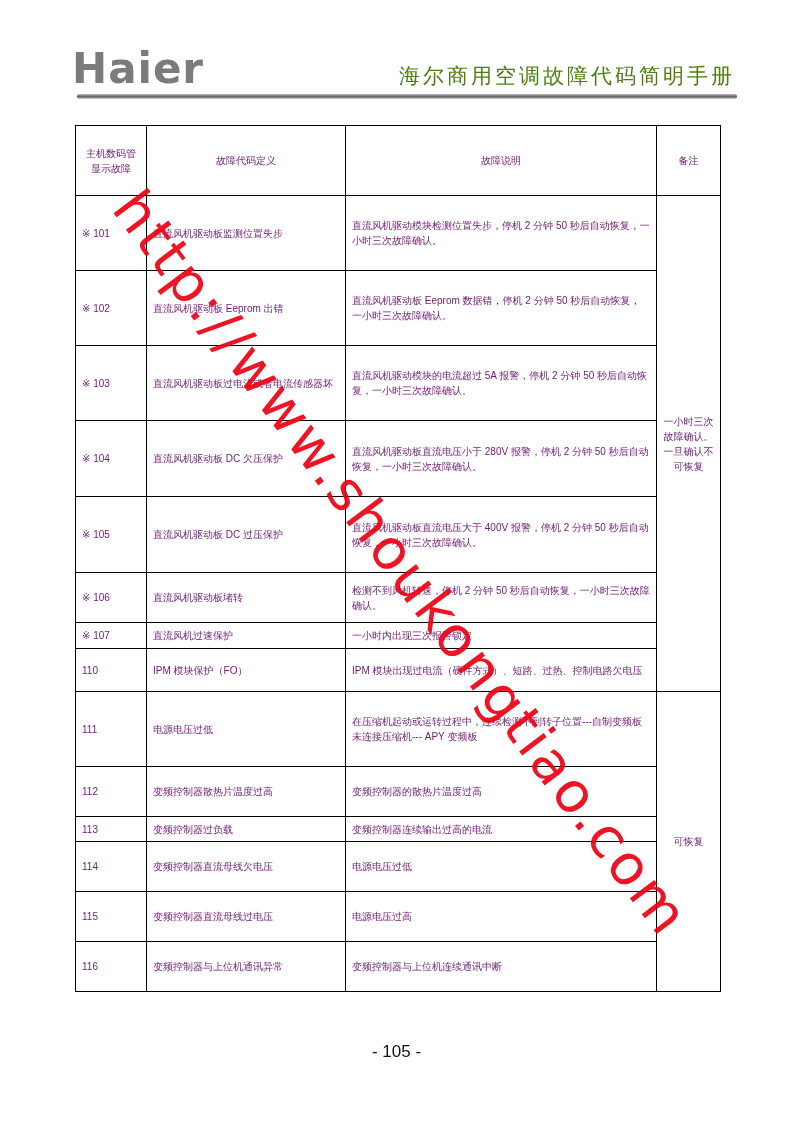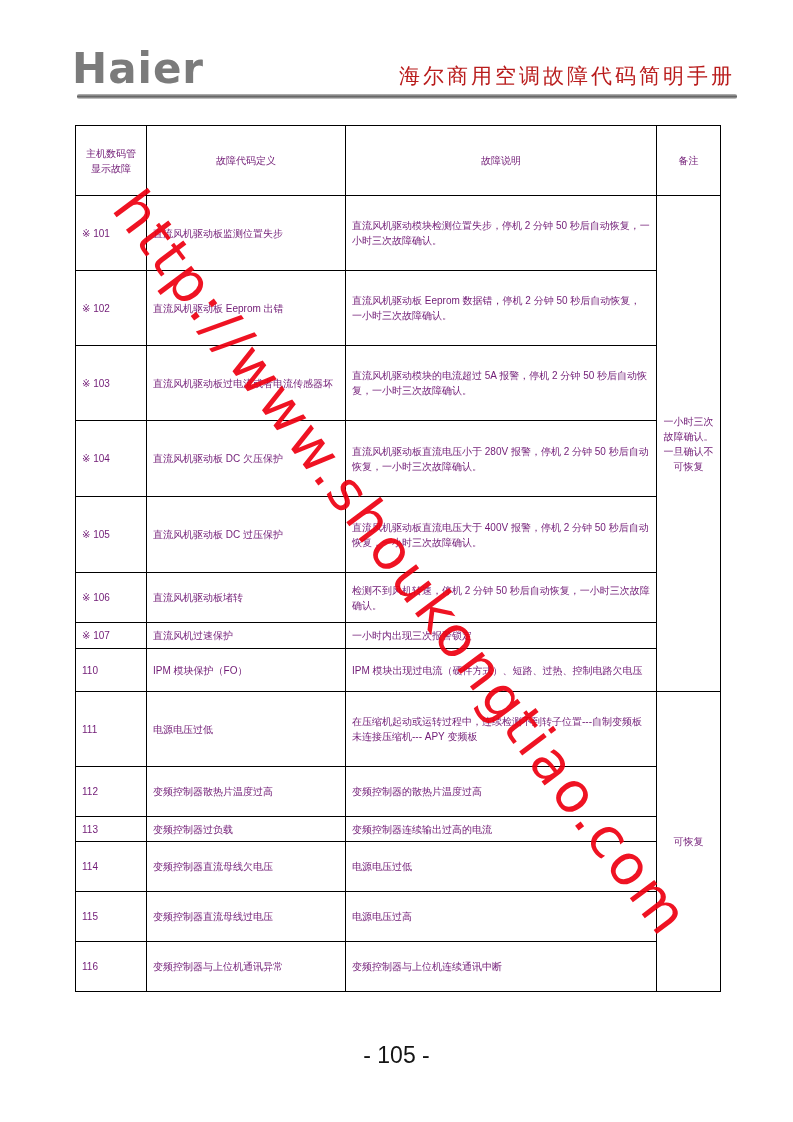--- a/index.html
+++ b/index.html
@@ -13,21 +13,21 @@
   }
   
   .logo{
     position:absolute;left:72px;top:44px;
     font-size:42px;font-weight:bold;color:#7b7b7b;
     letter-spacing:1px;
     font-family:"DejaVu Sans","Liberation Sans",sans-serif;
   }
   .doc-title{
     position:absolute;right:58px;top:62px;
-    font-size:21px;color:#b91c1c;
+    font-size:21px;color:#4d7c0f;
     letter-spacing:3px;
     font-family:"Liberation Serif","DejaVu Serif",serif;
   }
   .header-rule{
     position:absolute;left:77px;top:94px;width:660px;height:5px;
     background:linear-gradient(to bottom,#b9b9b9,#5e5e5e 55%,#d9d9d9);
     border-radius:2px;
   }
   
   table.fault{
@@ -54,21 +54,21 @@
     transform:rotate(53deg);
     font-size:56px;letter-spacing:3px;
     white-space:nowrap;
     opacity:.92;z-index:6;
     pointer-events:none;
     font-family:"DejaVu Sans","Liberation Sans",sans-serif;
   }
   
   .footer{
     position:absolute;left:0;top:1042px;width:100%;
-    text-align:center;font-size:23px;color:#141414;
+    text-align:center;font-size:17px;color:#141414;
   }
 </style>
 </head>
 <body>
 
 <div class="page">
 
   <div class="logo">Haier</div>
   <div class="doc-title">海尔商用空调故障代码简明手册</div>
   <div class="header-rule"></div>

